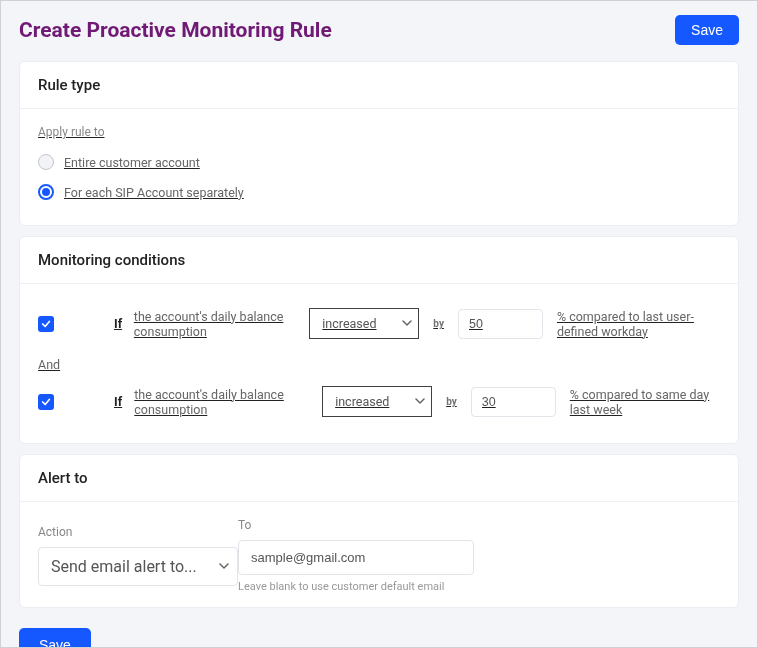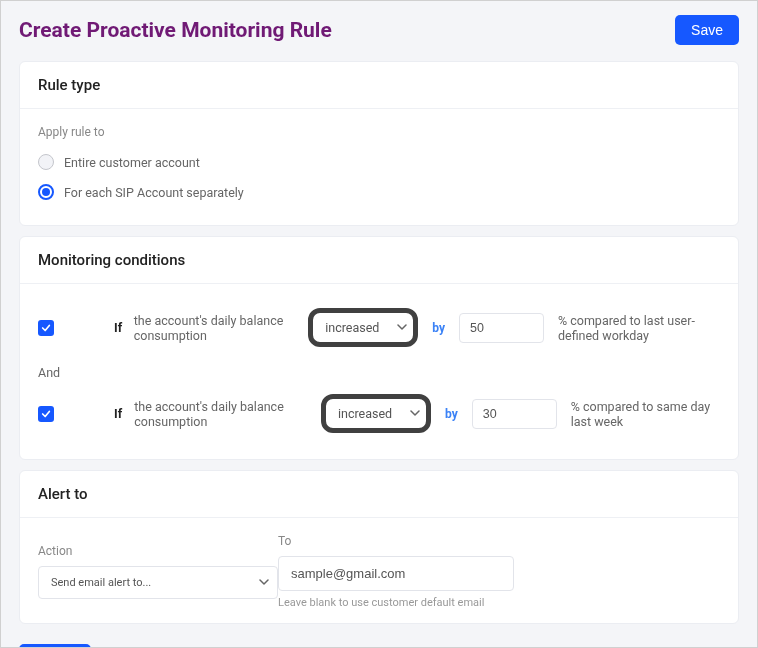--- a/index.html
+++ b/index.html
@@ -52,20 +52,21 @@
   }
   .card-section-header {
     padding: 14px 18px;
     border-bottom: 1px solid #eef0f4;
     font-size: 15px;
     font-weight: 500;
     color: #222;
   }
   .card-body {
     padding: 16px 18px 18px 18px;
+    text-decoration: underline;
   }
   .label-sm {
     font-size: 12px;
     color: #888;
     margin-bottom: 8px;
   }
   .radio-row {
     display: flex;
     align-items: center;
     gap: 10px;
@@ -119,43 +120,43 @@
     font-weight: 700;
     color: #222;
     min-width: 12px;
     padding-left: 46px;
   }
   .cond-text {
     font-size: 12.5px;
     color: #666;
   }
   .select-box {
-    border: 5px solid #404040;
-    border-radius: 12px;
+    border: 1px solid #404040;
+    border-radius: 0;
     padding: 7px 8px 7px 12px;
     font-size: 12.5px;
     color: #555;
     display: inline-flex;
     align-items: center;
     justify-content: space-between;
     gap: 14px;
     min-width: 110px;
     cursor: pointer;
     background: #fff;
   }
   .chevron-down {
     width: 8px;
     height: 8px;
     display: inline-block;
   }
   .chevron-down svg { display: block; }
   .by-label {
-    font-size: 12px;
+    font-size: 10px;
     font-weight: 700;
-    color: #3b82f6;
+    color: #737373;
   }
   .num-input {
     border: 1px solid #e2e4ea;
     border-radius: 4px;
     padding: 7px 10px;
     font-size: 12.5px;
     color: #555;
     width: 85px;
     background: #fff;
   }
@@ -170,26 +171,26 @@
     align-items: center;
   }
   .field-col {
     display: flex;
     flex-direction: column;
   }
   .action-select {
     border: 1px solid #e2e4ea;
     border-radius: 4px;
     padding: 9px 10px 9px 12px;
-    font-size: 11px;
+    font-size: 16px;
     color: #555;
     display: inline-flex;
     align-items: center;
     justify-content: space-between;
-    width: 240px;
+    width: 200px;
     cursor: pointer;
     background: #fff;
   }
   .email-input {
     border: 1px solid #e2e4ea;
     border-radius: 4px;
     padding: 9px 12px;
     font-size: 13px;
     color: #555;
     width: 236px;

